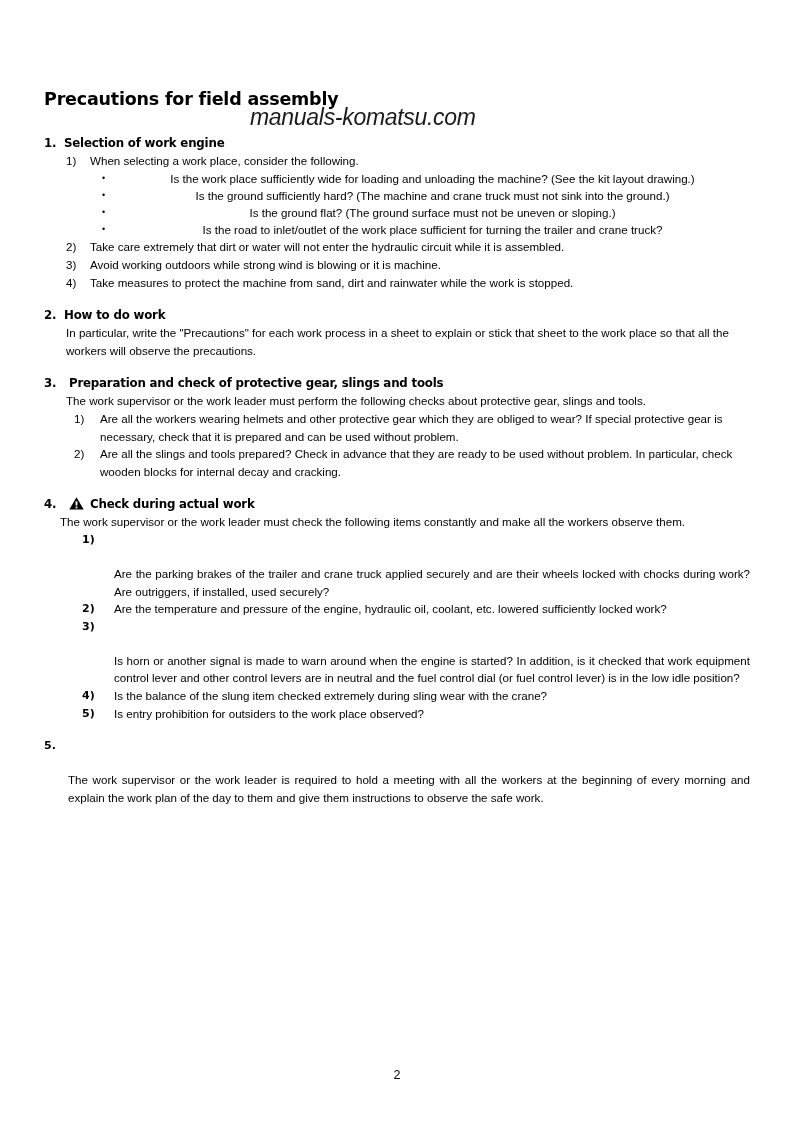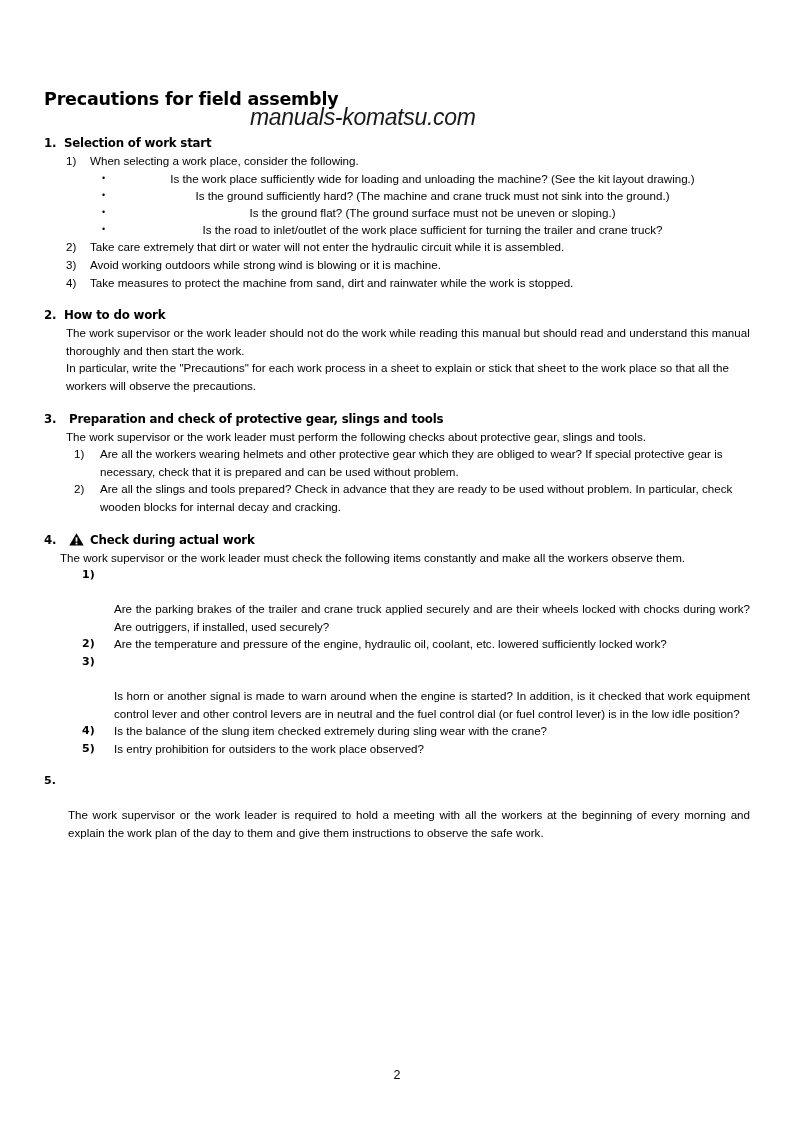--- a/index.html
+++ b/index.html
@@ -167,21 +167,21 @@
   <div class="title-row">
     <div class="doc-title">Precautions for field assembly</div>
     <div class="watermark">manuals-komatsu.com</div>
   </div>
 
   <div class="content">
 
     <div class="sec">
       <div class="sec-head">
         <span class="sec-num">1.</span>
-        <span class="sec-title">Selection of work start</span>
+        <span class="sec-title">Selection of work engine</span>
       </div>
 
       <div class="item">
         <span class="lbl">1)</span>
         <span class="txt">When selecting a work place, consider the following.</span>
       </div>
 
       <div class="bullets">
         <div class="bullet">
           <span class="dot">•</span>
@@ -215,21 +215,20 @@
       </div>
     </div>
 
     <div class="gap-md"></div>
 
     <div class="sec">
       <div class="sec-head">
         <span class="sec-num">2.</span>
         <span class="sec-title">How to do work</span>
       </div>
-      <div class="para">The work supervisor or the work leader should not do the work while reading this manual but should read and understand this manual thoroughly and then start the work.</div>
       <div class="para">In particular, write the "Precautions" for each work process in a sheet to explain or stick that sheet to the work place so that all the workers will observe the precautions.</div>
     </div>
 
     <div class="gap-md"></div>
 
     <div class="sec">
       <div class="sec-head">
         <span class="sec-num wide">3.</span>
         <span class="sec-title">Preparation and check of protective gear, slings and tools</span>
       </div>

